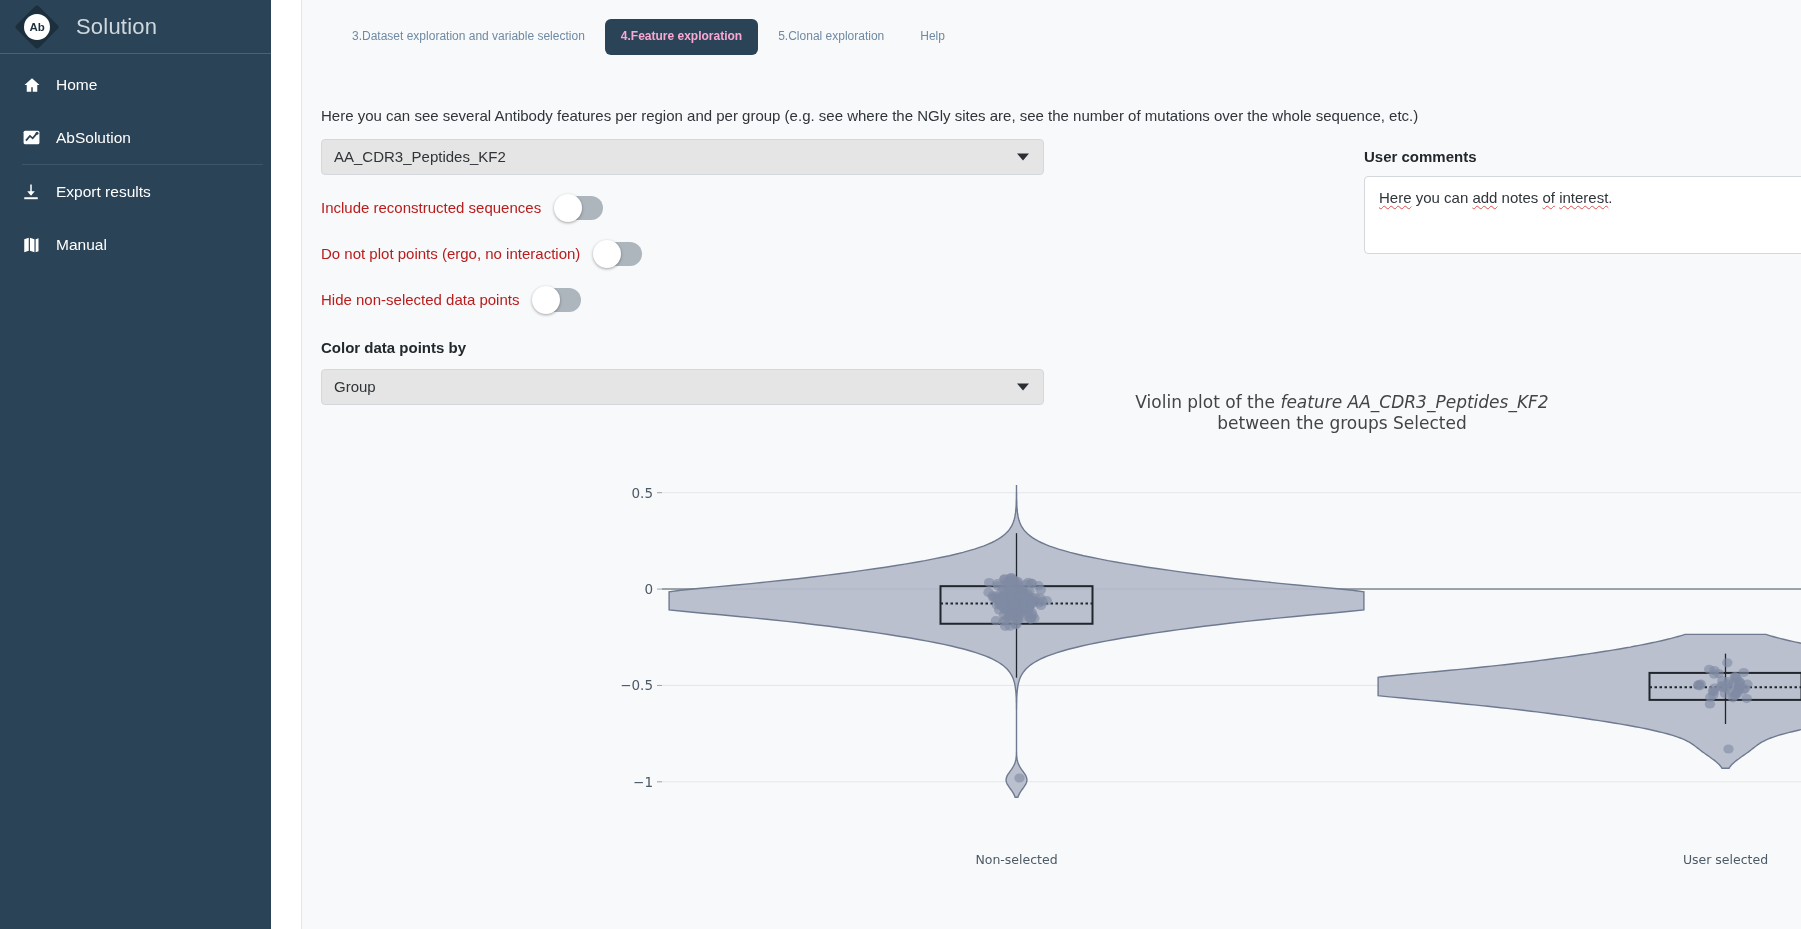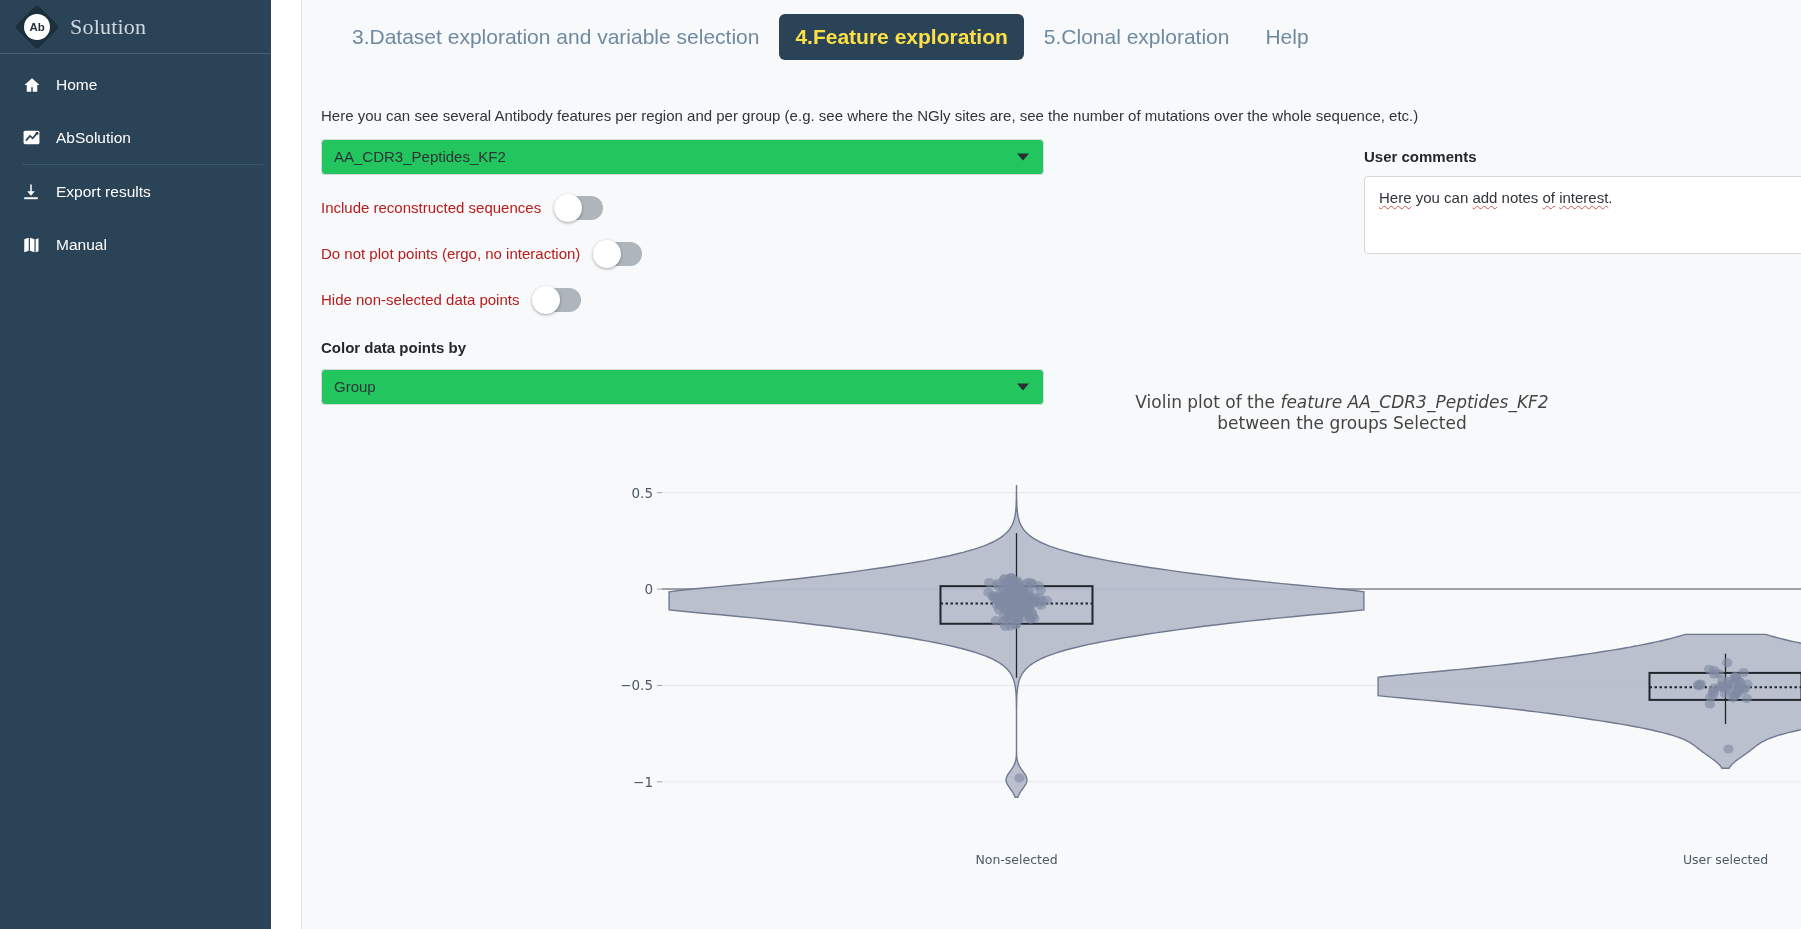--- a/index.html
+++ b/index.html
@@ -39,26 +39,25 @@
   }
   .logo-circle {
     position: relative; z-index: 2;
     width: 26px; height: 26px; border-radius: 50%;
     background: #ffffff;
     display: flex; align-items: center; justify-content: center;
     font-size: 11.5px; font-weight: bold; color: #1c2f3d;
     letter-spacing: -0.2px;
   }
   .brand-title {
-    margin-left: 14px;
+    margin-left: 20px;
     color: #cfd8de;
     font-size: 22px;
     font-weight: 400;
     letter-spacing: 0.2px;
-    font-family: Liberation Serif, serif;
   }
   .nav { padding-top: 4px; }
   .nav-item {
     display: flex; align-items: center;
     height: 53px;
     padding-left: 22px;
     color: #ffffff;
     font-size: 15.5px;
     cursor: pointer;
     position: relative;
@@ -91,47 +90,47 @@
     border-bottom: none;
     border-radius: 0 0 0 0;
   }
   .tabbar {
     display: flex; align-items: center;
     padding: 12px 0 0 34px;
     gap: 4px;
     height: 62px;
   }
   .tab {
-    font-size: 21px;
+    font-size: 12px;
     color: #6e8aa3;
     padding: 11px 16px;
     border-radius: 6px;
     cursor: pointer;
     white-space: nowrap;
     line-height: 1.1;
   }
   .tab.active {
     background: #2b4356;
-    color: #fde047;
+    color: #f9a8d4;
     font-weight: 600;
   }
 
   .intro {
     margin: 44px 0 0 19px;
     padding-left: 0;
     font-size: 15px;
     color: #30353a;
     line-height: 1.3;
   }
   .content-pad { padding-left: 19px; }
 
   .select-box {
     position: relative;
     width: 723px; height: 36px;
-    background: #22c55e;
+    background: #e5e5e5;
     border: 1px solid #d4d8dc;
     border-radius: 4px;
     display: flex; align-items: center;
     padding: 0 12px;
     font-size: 15px;
     color: #2f3437;
     cursor: pointer;
     margin-top: 13px;
   }
   .select-box .caret {

